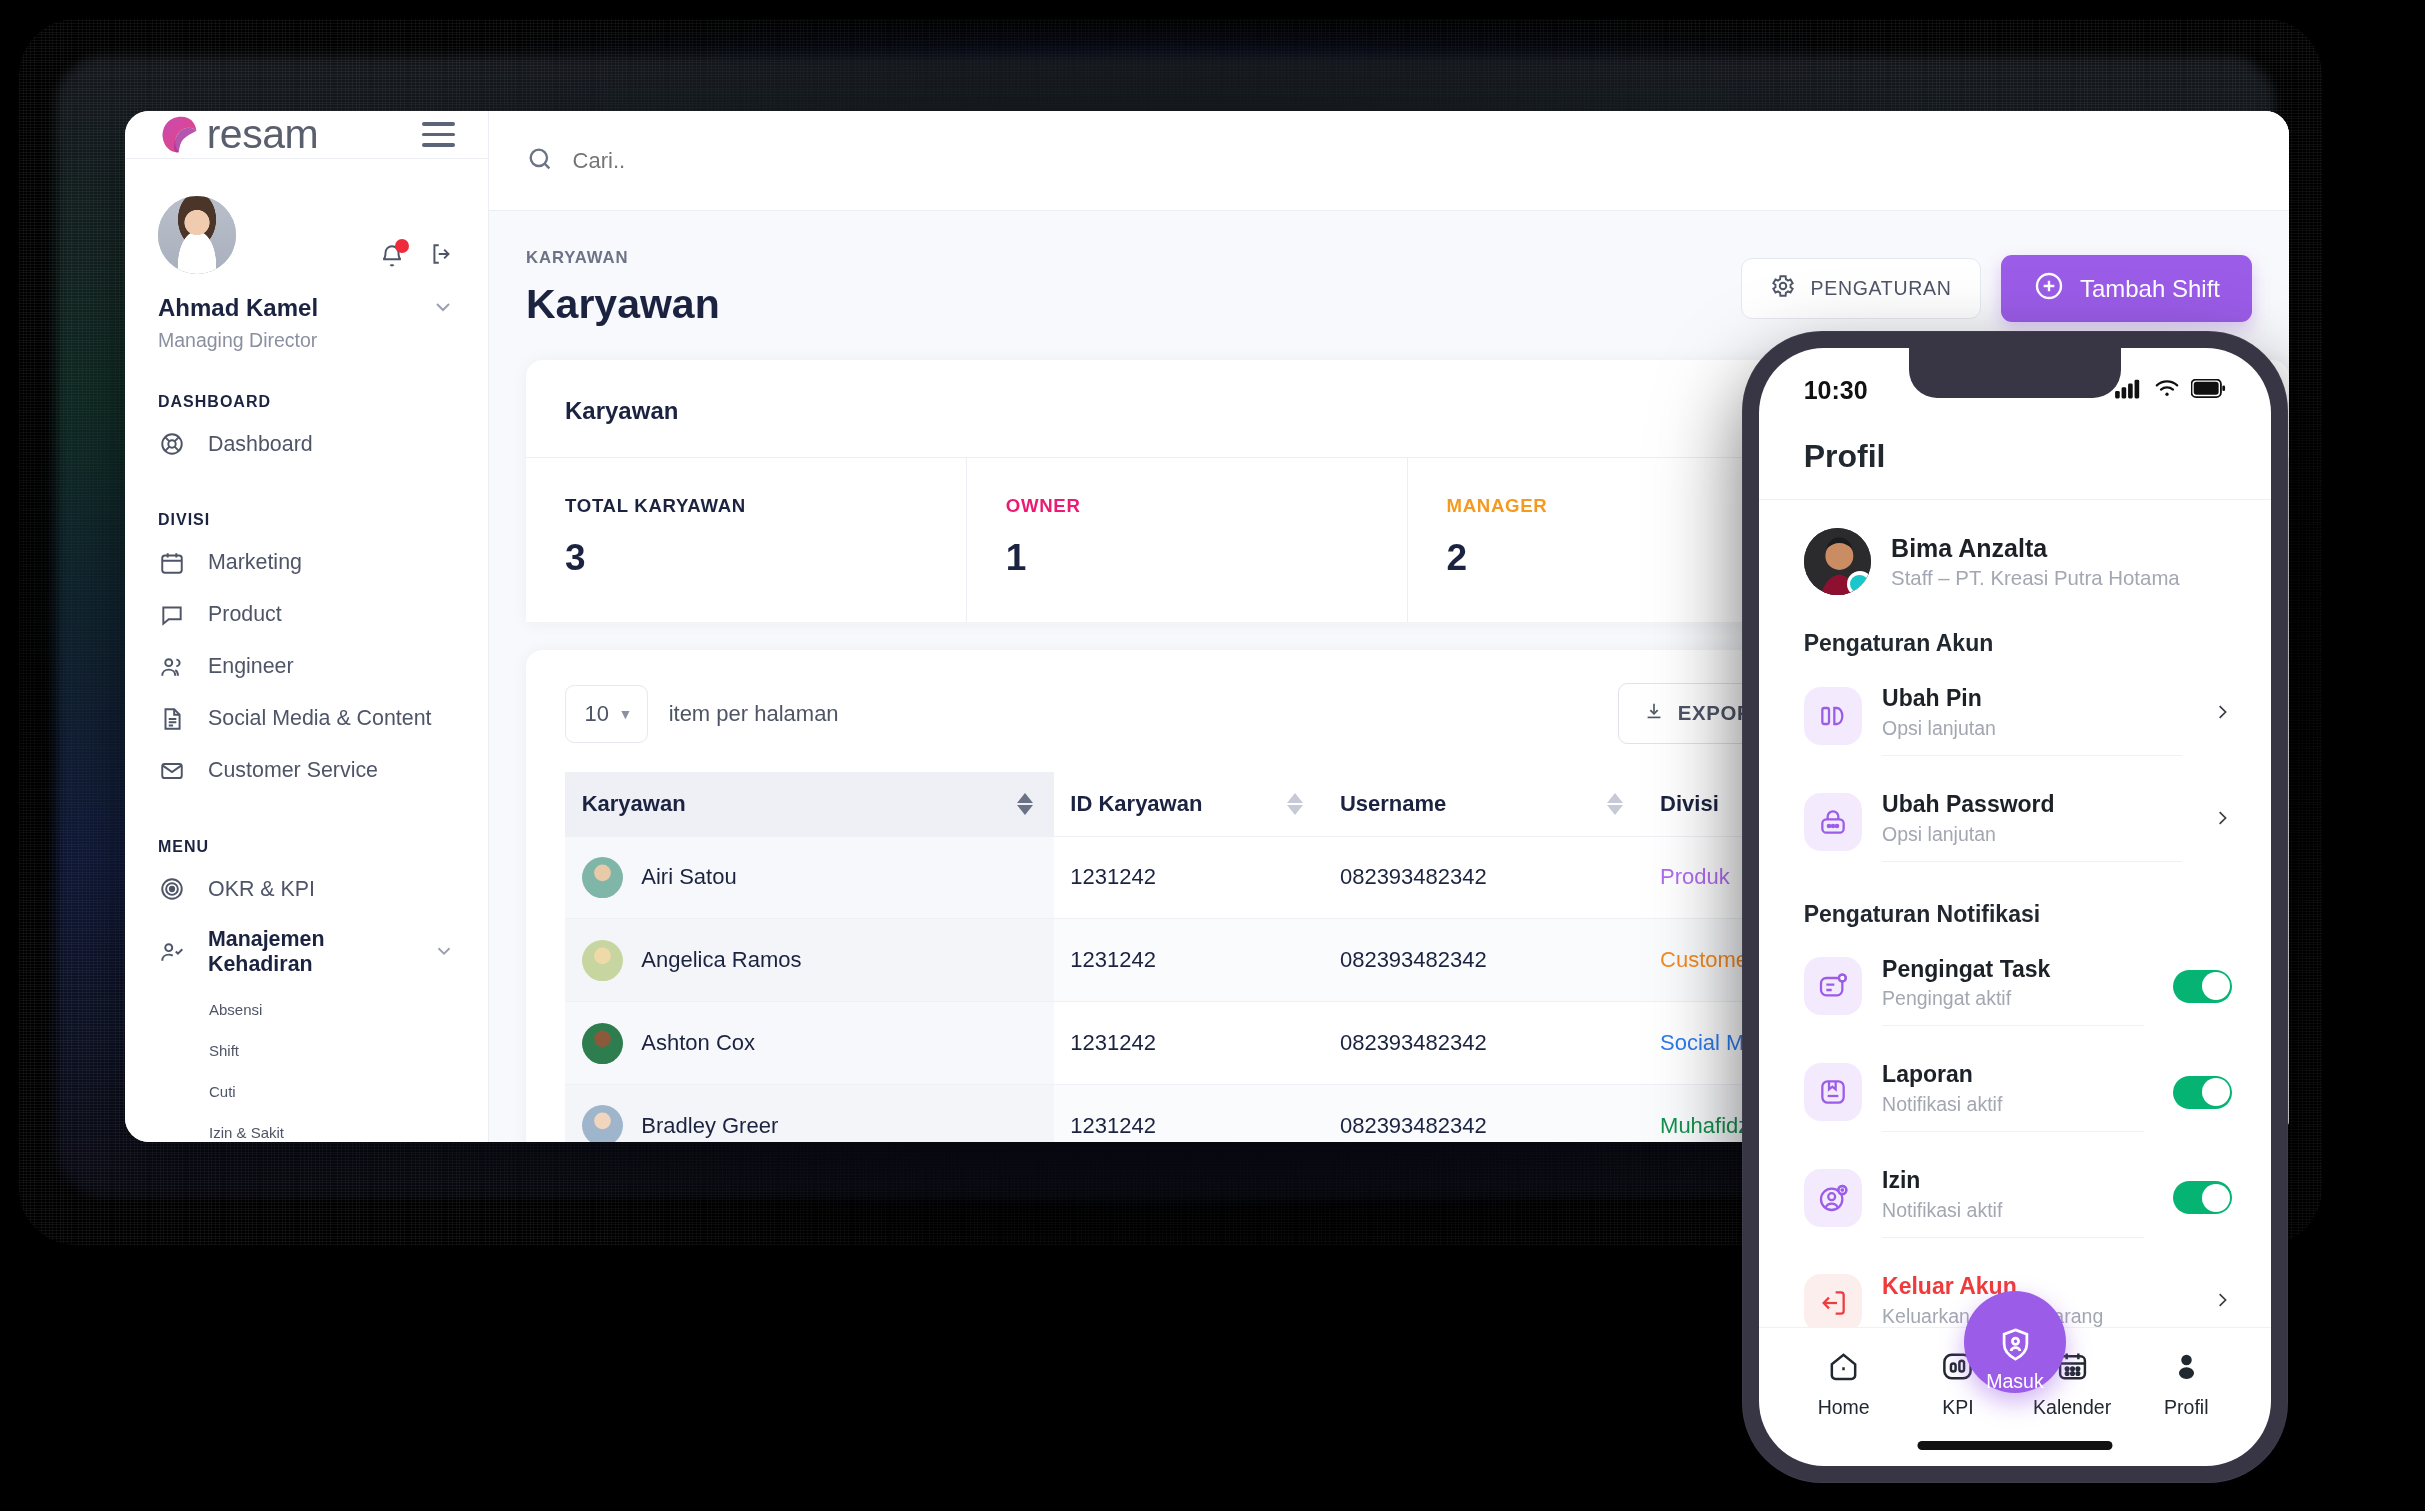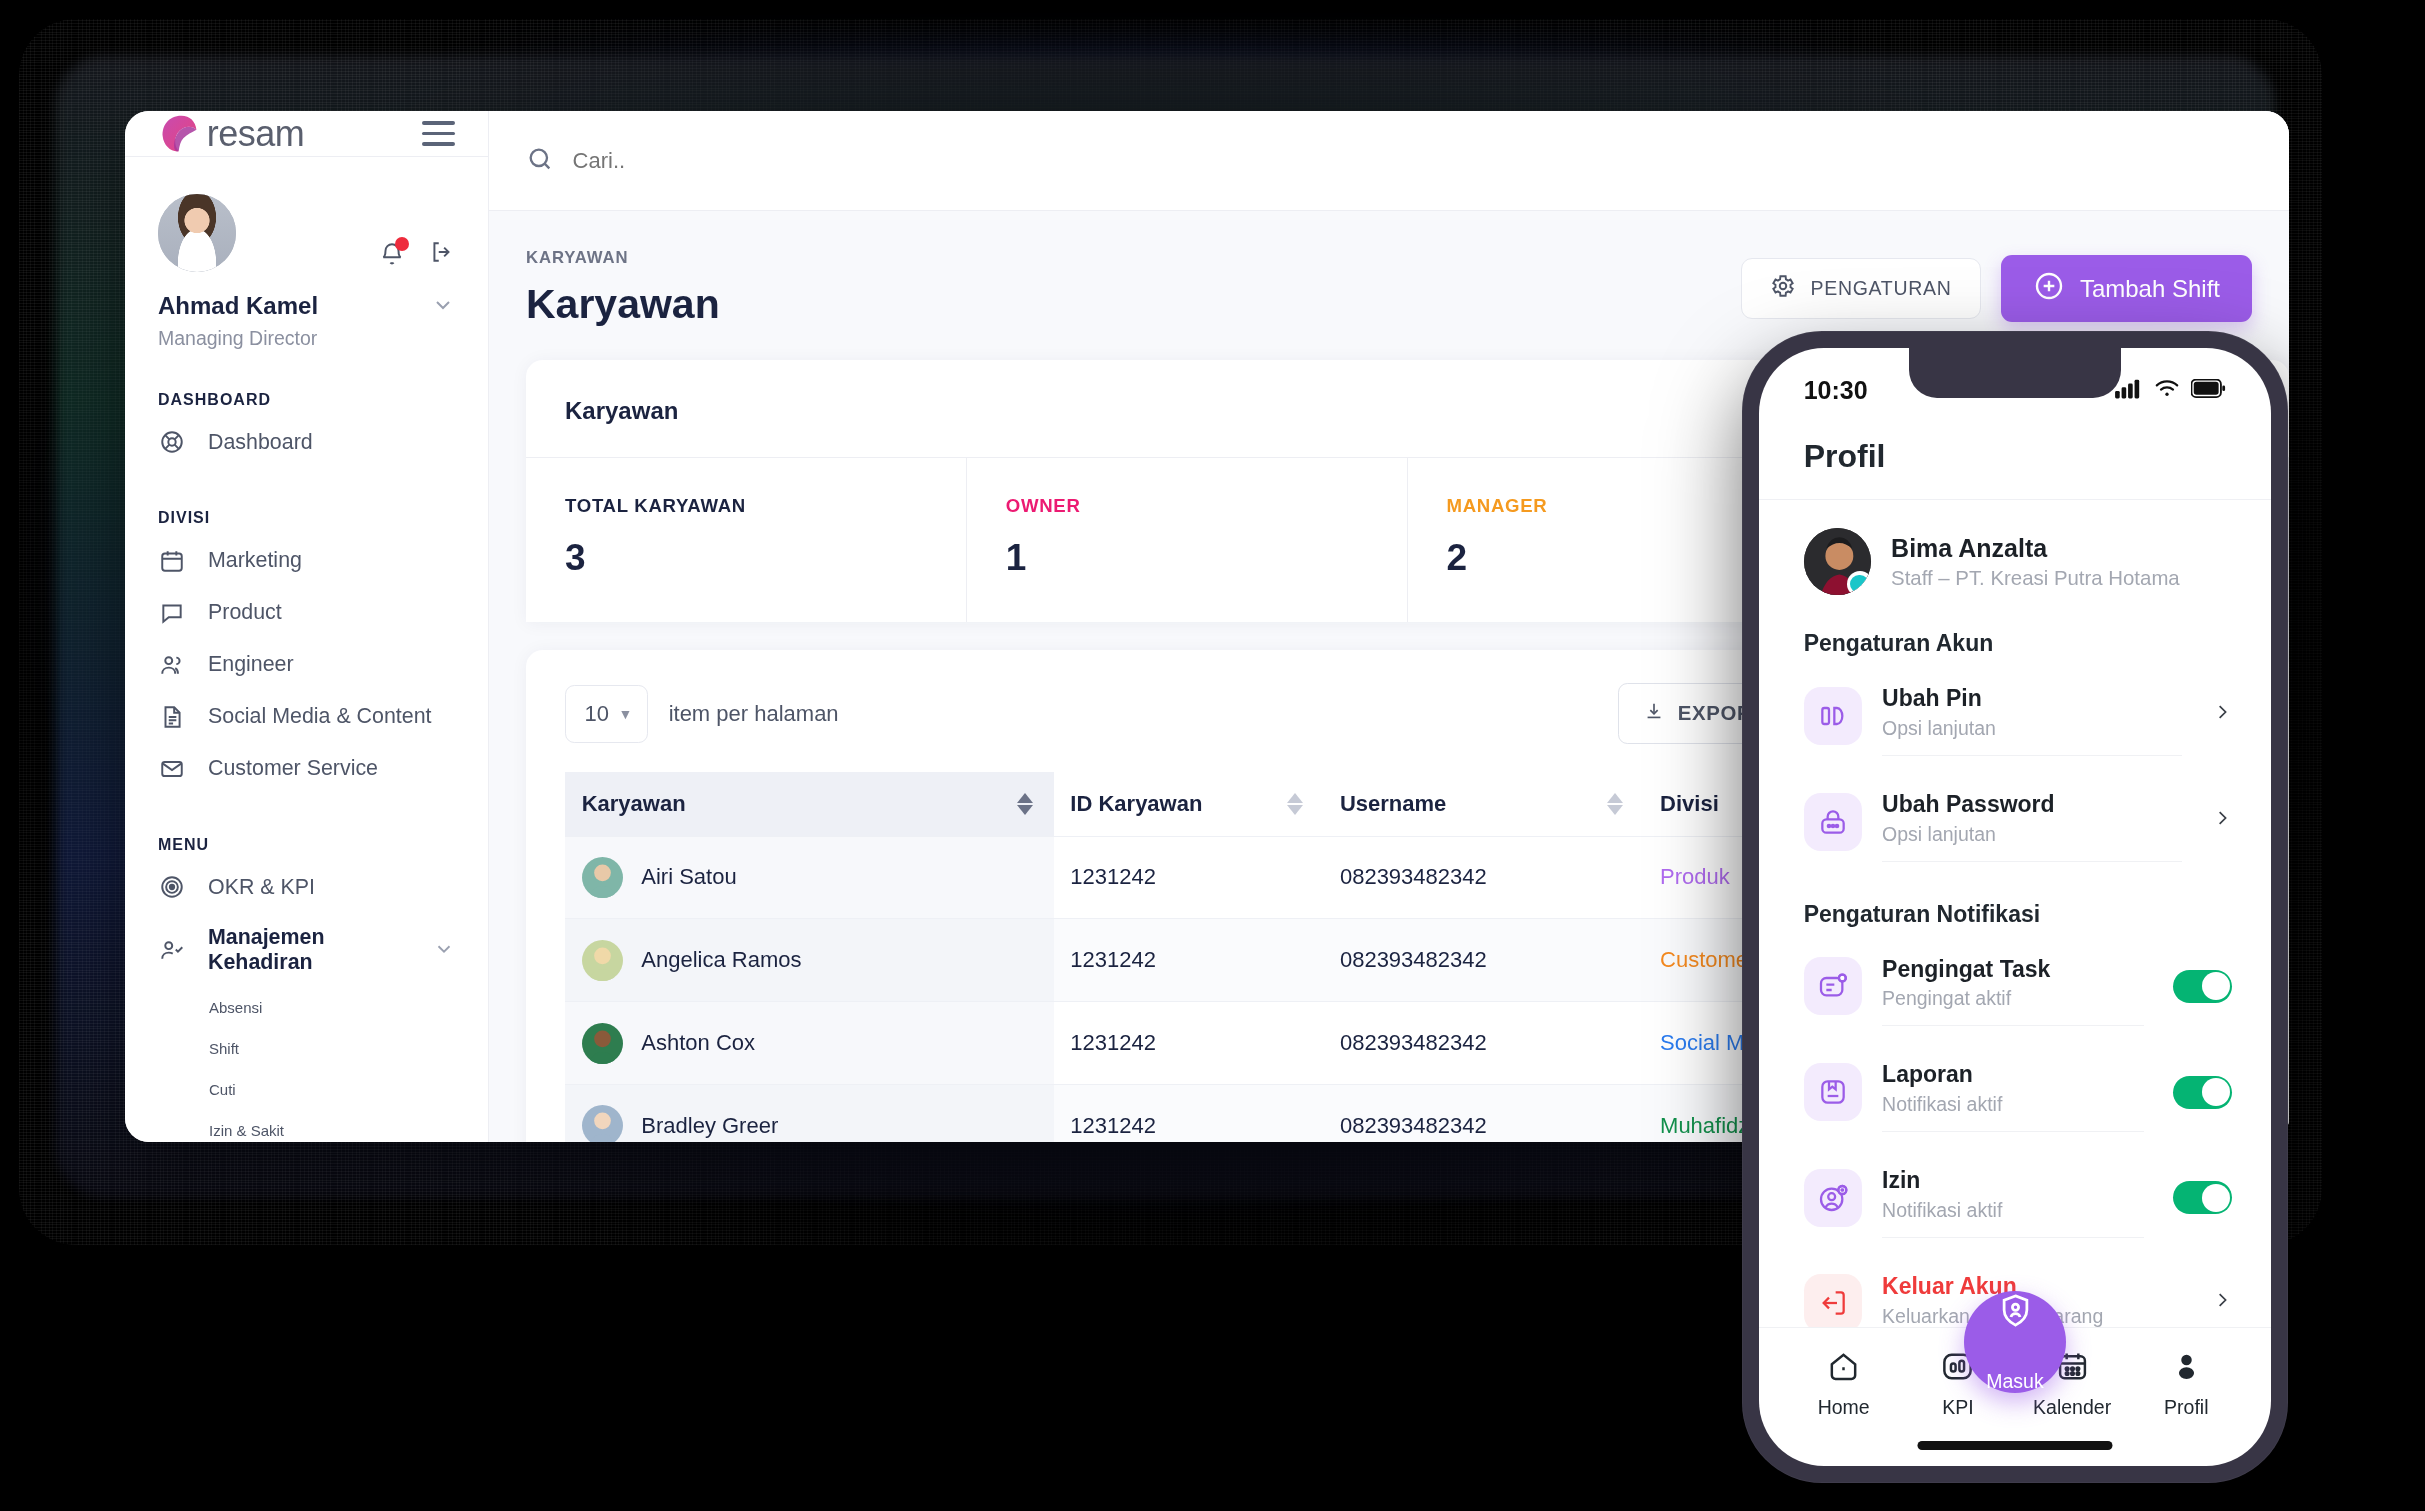--- a/index.html
+++ b/index.html
@@ -44,21 +44,21 @@
     background:#ffffff; border-radius:24px; overflow:hidden;
     display:flex;
     box-shadow: 0 28px 65px rgba(0,0,0,.45);
   }
 
   
   .sidebar { width:364px; flex:0 0 364px; background:#fff; border-right:0.9px solid #edeef3; display:flex; flex-direction:column; }
   .sb-top { height:100px; display:flex; align-items:center; justify-content:space-between; padding:0 33px 0 33px; border-bottom:0.9px solid #edeef3; }
   .logo { display:flex; align-items:center; gap:3.7px; }
   .logo-mark { width:45px; height:45px; position:relative; }
-  .logo-text { font-size:36px; color:#5a5f6e; letter-spacing:-0.5px; font-weight:400; }
+  .logo-text { font-size:41px; color:#5a5f6e; letter-spacing:-0.5px; font-weight:400; }
   .hamburger { display:flex; flex-direction:column; gap:6.5px; cursor:pointer; }
   .hamburger span { display:block; width:33px; height:3.7px; border-radius:1.9px; background:#5b6478; }
 
   .sb-user { padding:37px 33px 0 33px; }
   .avatar-lg { width:78px; height:78px; border-radius:50%; overflow:hidden; background:#aab0bd; position:relative; }
   .avatar-lg .face { position:absolute; inset:0; background:
       radial-gradient(circle at 50% 34%, #f0cbb0 0 19%, rgba(0,0,0,0) 20%),
       radial-gradient(ellipse at 50% 88%, #ffffff 0 34%, rgba(0,0,0,0) 35%),
       radial-gradient(ellipse at 50% 30%, #4a3528 0 34%, rgba(0,0,0,0) 35%),
       linear-gradient(180deg,#b9bfca,#a9b0bd);
@@ -155,21 +155,21 @@
   .ph-t1 { font-size:23px; font-weight:600; color:#1c2127; }
   .ph-t1.danger { color:#ef3b3b; }
   .ph-t2 { font-size:19.5px; color:#a3a7b1; margin-top:4.6px; }
   .chev-r { color:#3a3f47; font-size:28px; margin-left:9.3px; }
   .toggle { width:59px; height:33px; border-radius:18.6px; background:#05b473; position:relative; flex:0 0 59px; margin-left:9.3px; }
   .toggle::after { content:""; position:absolute; right:2.8px; top:2.8px; width:28px; height:28px; border-radius:50%; background:#fff; }
 
   .tabbar { height:139px; border-top:0.9px solid #f0f1f4; display:flex; align-items:flex-start; justify-content:space-between; padding:20.4px 43px 0 43px; position:relative; }
   .tab { display:flex; flex-direction:column; align-items:center; gap:9.3px; width:84px; }
   .tab .tl { font-size:19.5px; color:#21282f; }
-  .fab { position:absolute; left:50%; transform:translateX(-50%); top:-37px; width:102px; height:102px; border-radius:50%; background:#9b5ce8; display:flex; flex-direction:column; align-items:center; justify-content:space-between; gap:3.7px; box-shadow:0 9.3px 24px rgba(155,92,232,.45); }
+  .fab { position:absolute; left:50%; transform:translateX(-50%); top:-37px; width:102px; height:102px; border-radius:50%; background:#9b5ce8; display:flex; flex-direction:column; align-items:center; justify-content:flex-end; gap:3.7px; box-shadow:0 9.3px 24px rgba(155,92,232,.45); }
   .fab .tl { font-size:19.5px; color:#fff; }
   .homebar { position:absolute; left:50%; transform:translateX(-50%); bottom:16.7px; width:195px; height:8.4px; border-radius:5.6px; background:#111; }
 </style>
 </head>
 <body>
 
 <div id="stage">
   <div class="halo"></div>
   <div class="halo2"></div>
   <div class="grain"></div>

